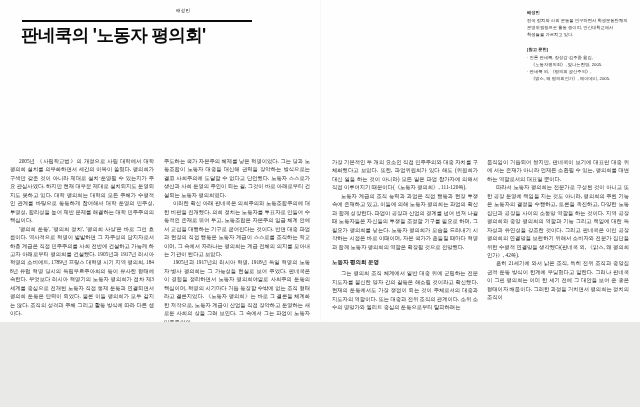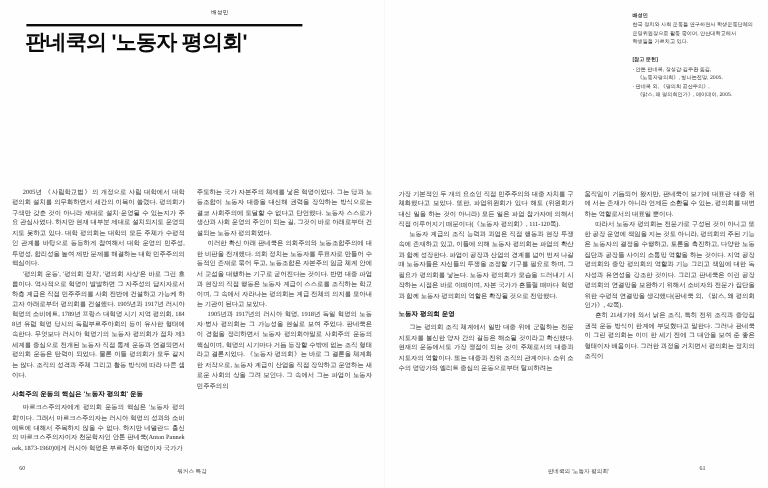--- a/index.html
+++ b/index.html
@@ -1,16 +1,16 @@
 <!DOCTYPE html>
 <html><head>
 <meta charset="utf-8">
 <style>
   html,body{margin:0;padding:0;background:#e9e9e7;}
-  .spread{position:relative;width:640px;height:407px;background:#fefefe;overflow:hidden;
+  .spread{position:relative;width:640px;height:322px;background:#fefefe;overflow:hidden;
           font-family:"Liberation Serif",serif;color:#1c1c1c;}
   .fold{position:absolute;left:320px;top:0;width:1px;height:100%;
         background:linear-gradient(to right,rgba(0,0,0,0.04),rgba(0,0,0,0.0));}
   
   .kicker{position:absolute;left:176px;top:8px;font-size:4.6px;letter-spacing:0.2px;
           font-family:"Liberation Sans",sans-serif;color:#222;}
   .title-rule{position:absolute;left:22px;top:20px;width:230px;height:1.6px;background:#0c0c0c;}
   .article-title{position:absolute;left:21px;top:25px;margin:0;font-size:17.5px;line-height:1.15;
           font-weight:bold;letter-spacing:-0.6px;color:#0a0a0a;
           font-family:"Liberation Sans",sans-serif;white-space:nowrap;}

